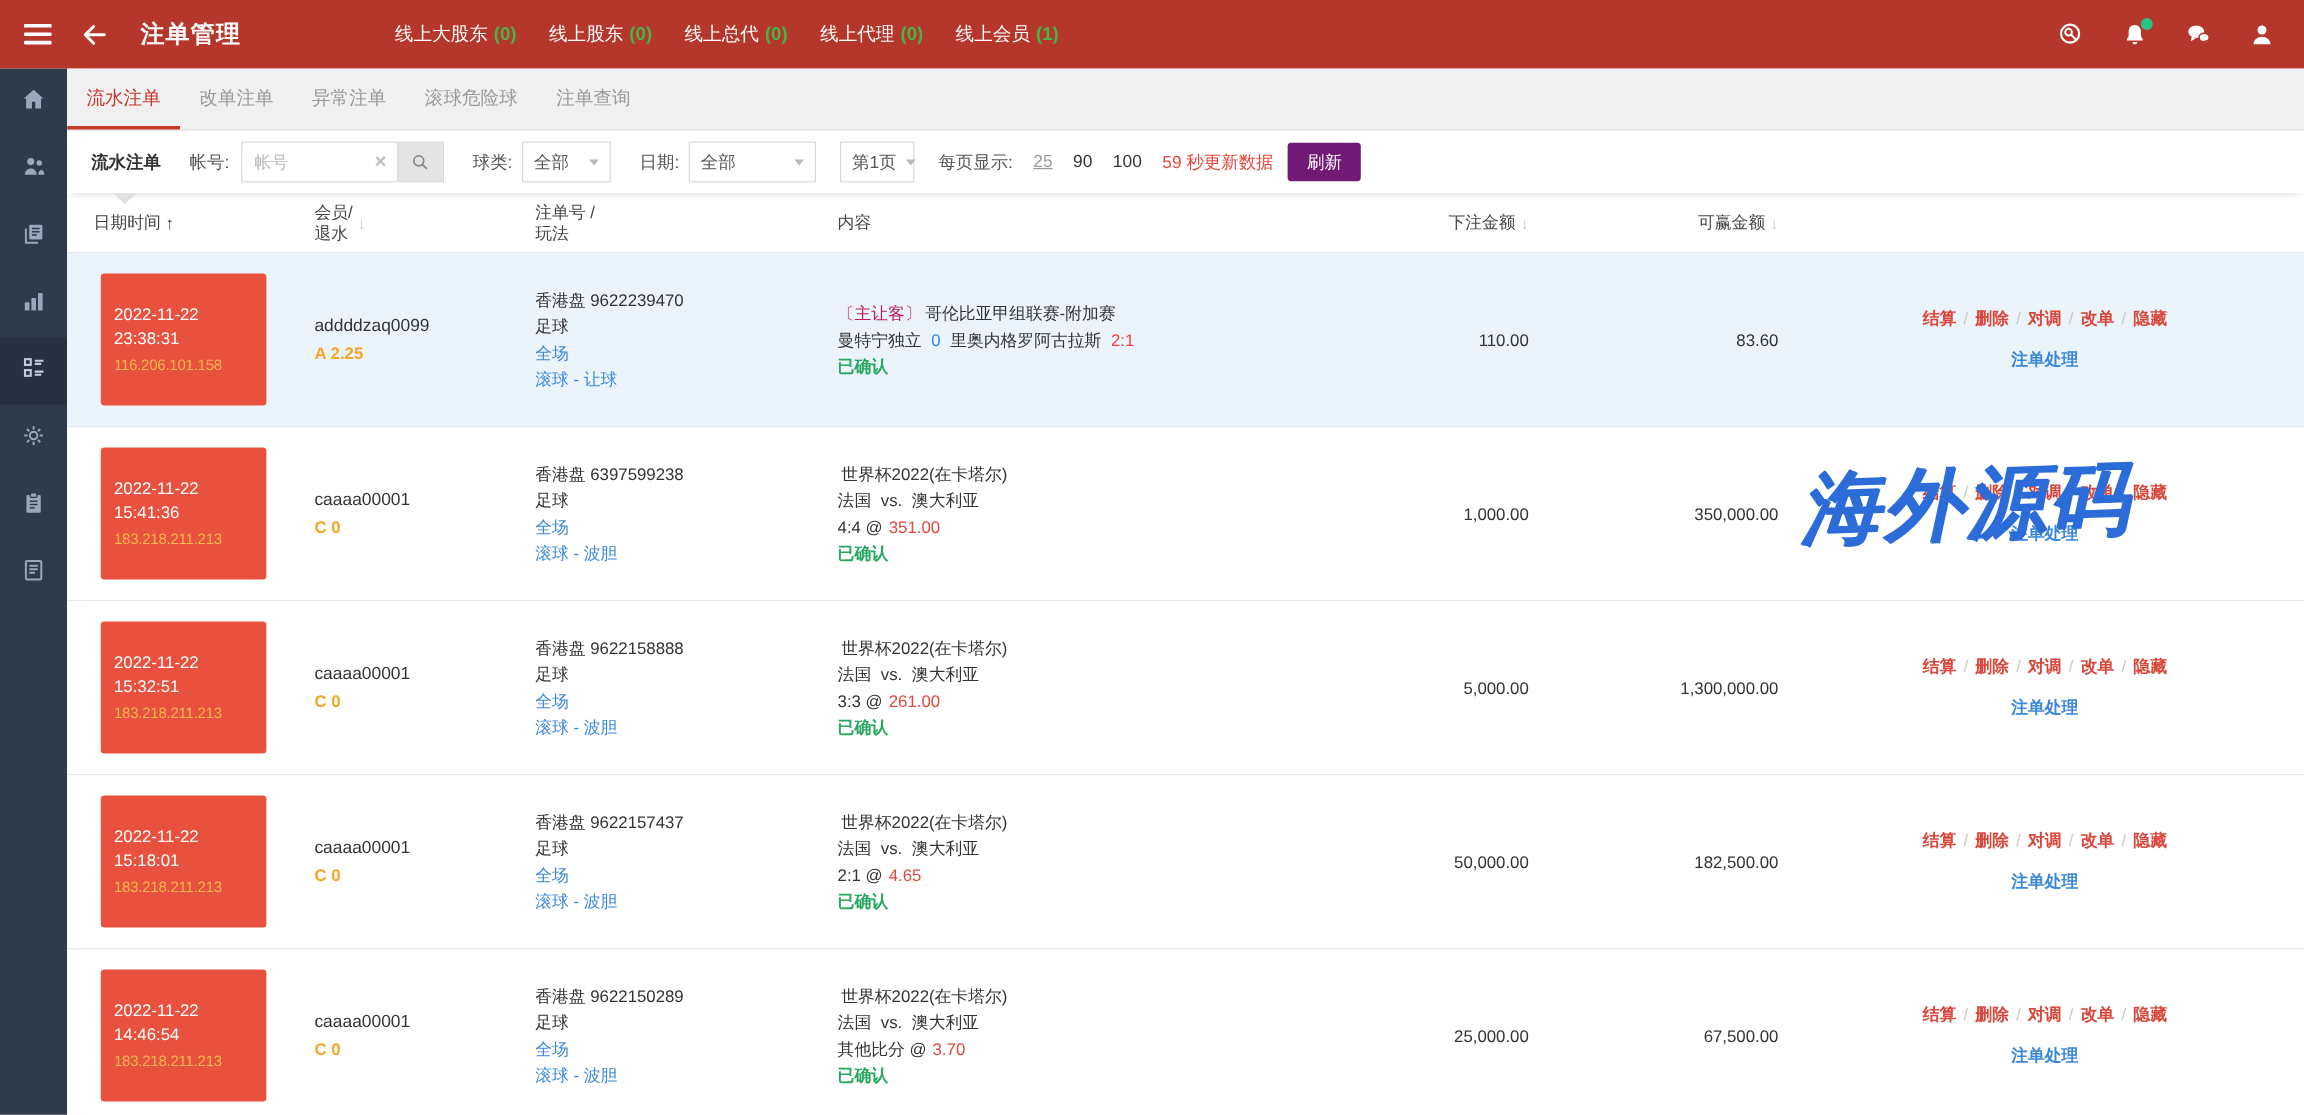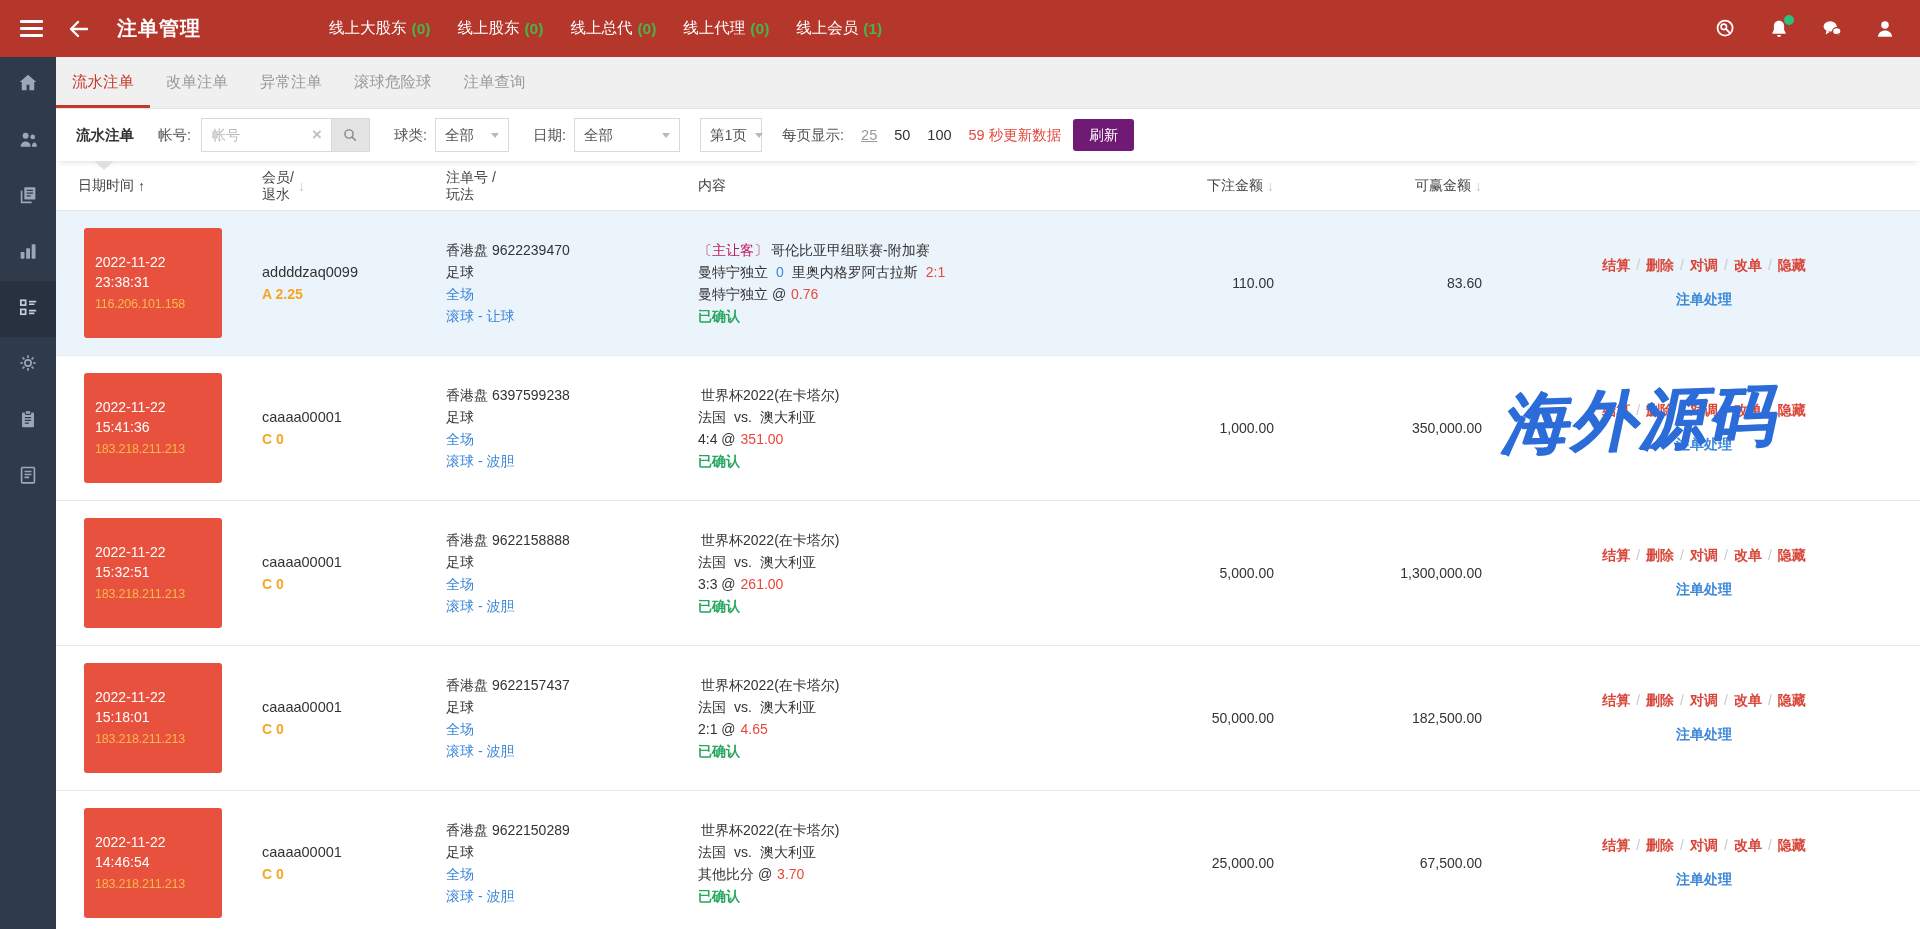--- a/index.html
+++ b/index.html
@@ -273,21 +273,21 @@
             <i class="chev"></i>
           </span>
 
         <span class="sel w62">
             <span>第1页</span>
             <i class="chev"></i>
           </span>
 
         <span class="pplabel">每页显示:</span>
         <a class="pp cur">25</a>
-        <a class="pp">50</a>
+        <a class="pp">90</a>
         <a class="pp">100</a>
 
         <span class="countdown">59 秒更新数据</span>
         <button class="refresh">刷新</button>
       </div>
 
       <div class="thead">
         <div class="hc c1">
           <span class="hgrp">
               <span>日期时间</span>
@@ -333,21 +333,20 @@
     </div>
     <div class="c c3">
       <div>香港盘 9622239470</div>
       <div>足球</div>
       <a class="blink">全场</a>
       <a class="blink">滚球 - 让球</a>
     </div>
     <div class="c c4">
       <div><span class="tag">〔主让客〕</span><span>哥伦比亚甲组联赛-附加赛</span></div>
       <div><span>曼特宁独立</span><span class="mid" style="color:#3b87d9">0</span><span>里奥内格罗阿古拉斯</span><span class="score">2:1</span></div>
-      <div><span>曼特宁独立 @</span><span class="odds">0.76</span></div>
       <div class="status">已确认</div>
     </div>
     <div class="c c5">110.00</div>
     <div class="c c6">83.60</div>
     <div class="c c7">
       <div class="acts">
         <a>结算</a>
                 <i>/</i>
         <a>删除</a>
                 <i>/</i>

